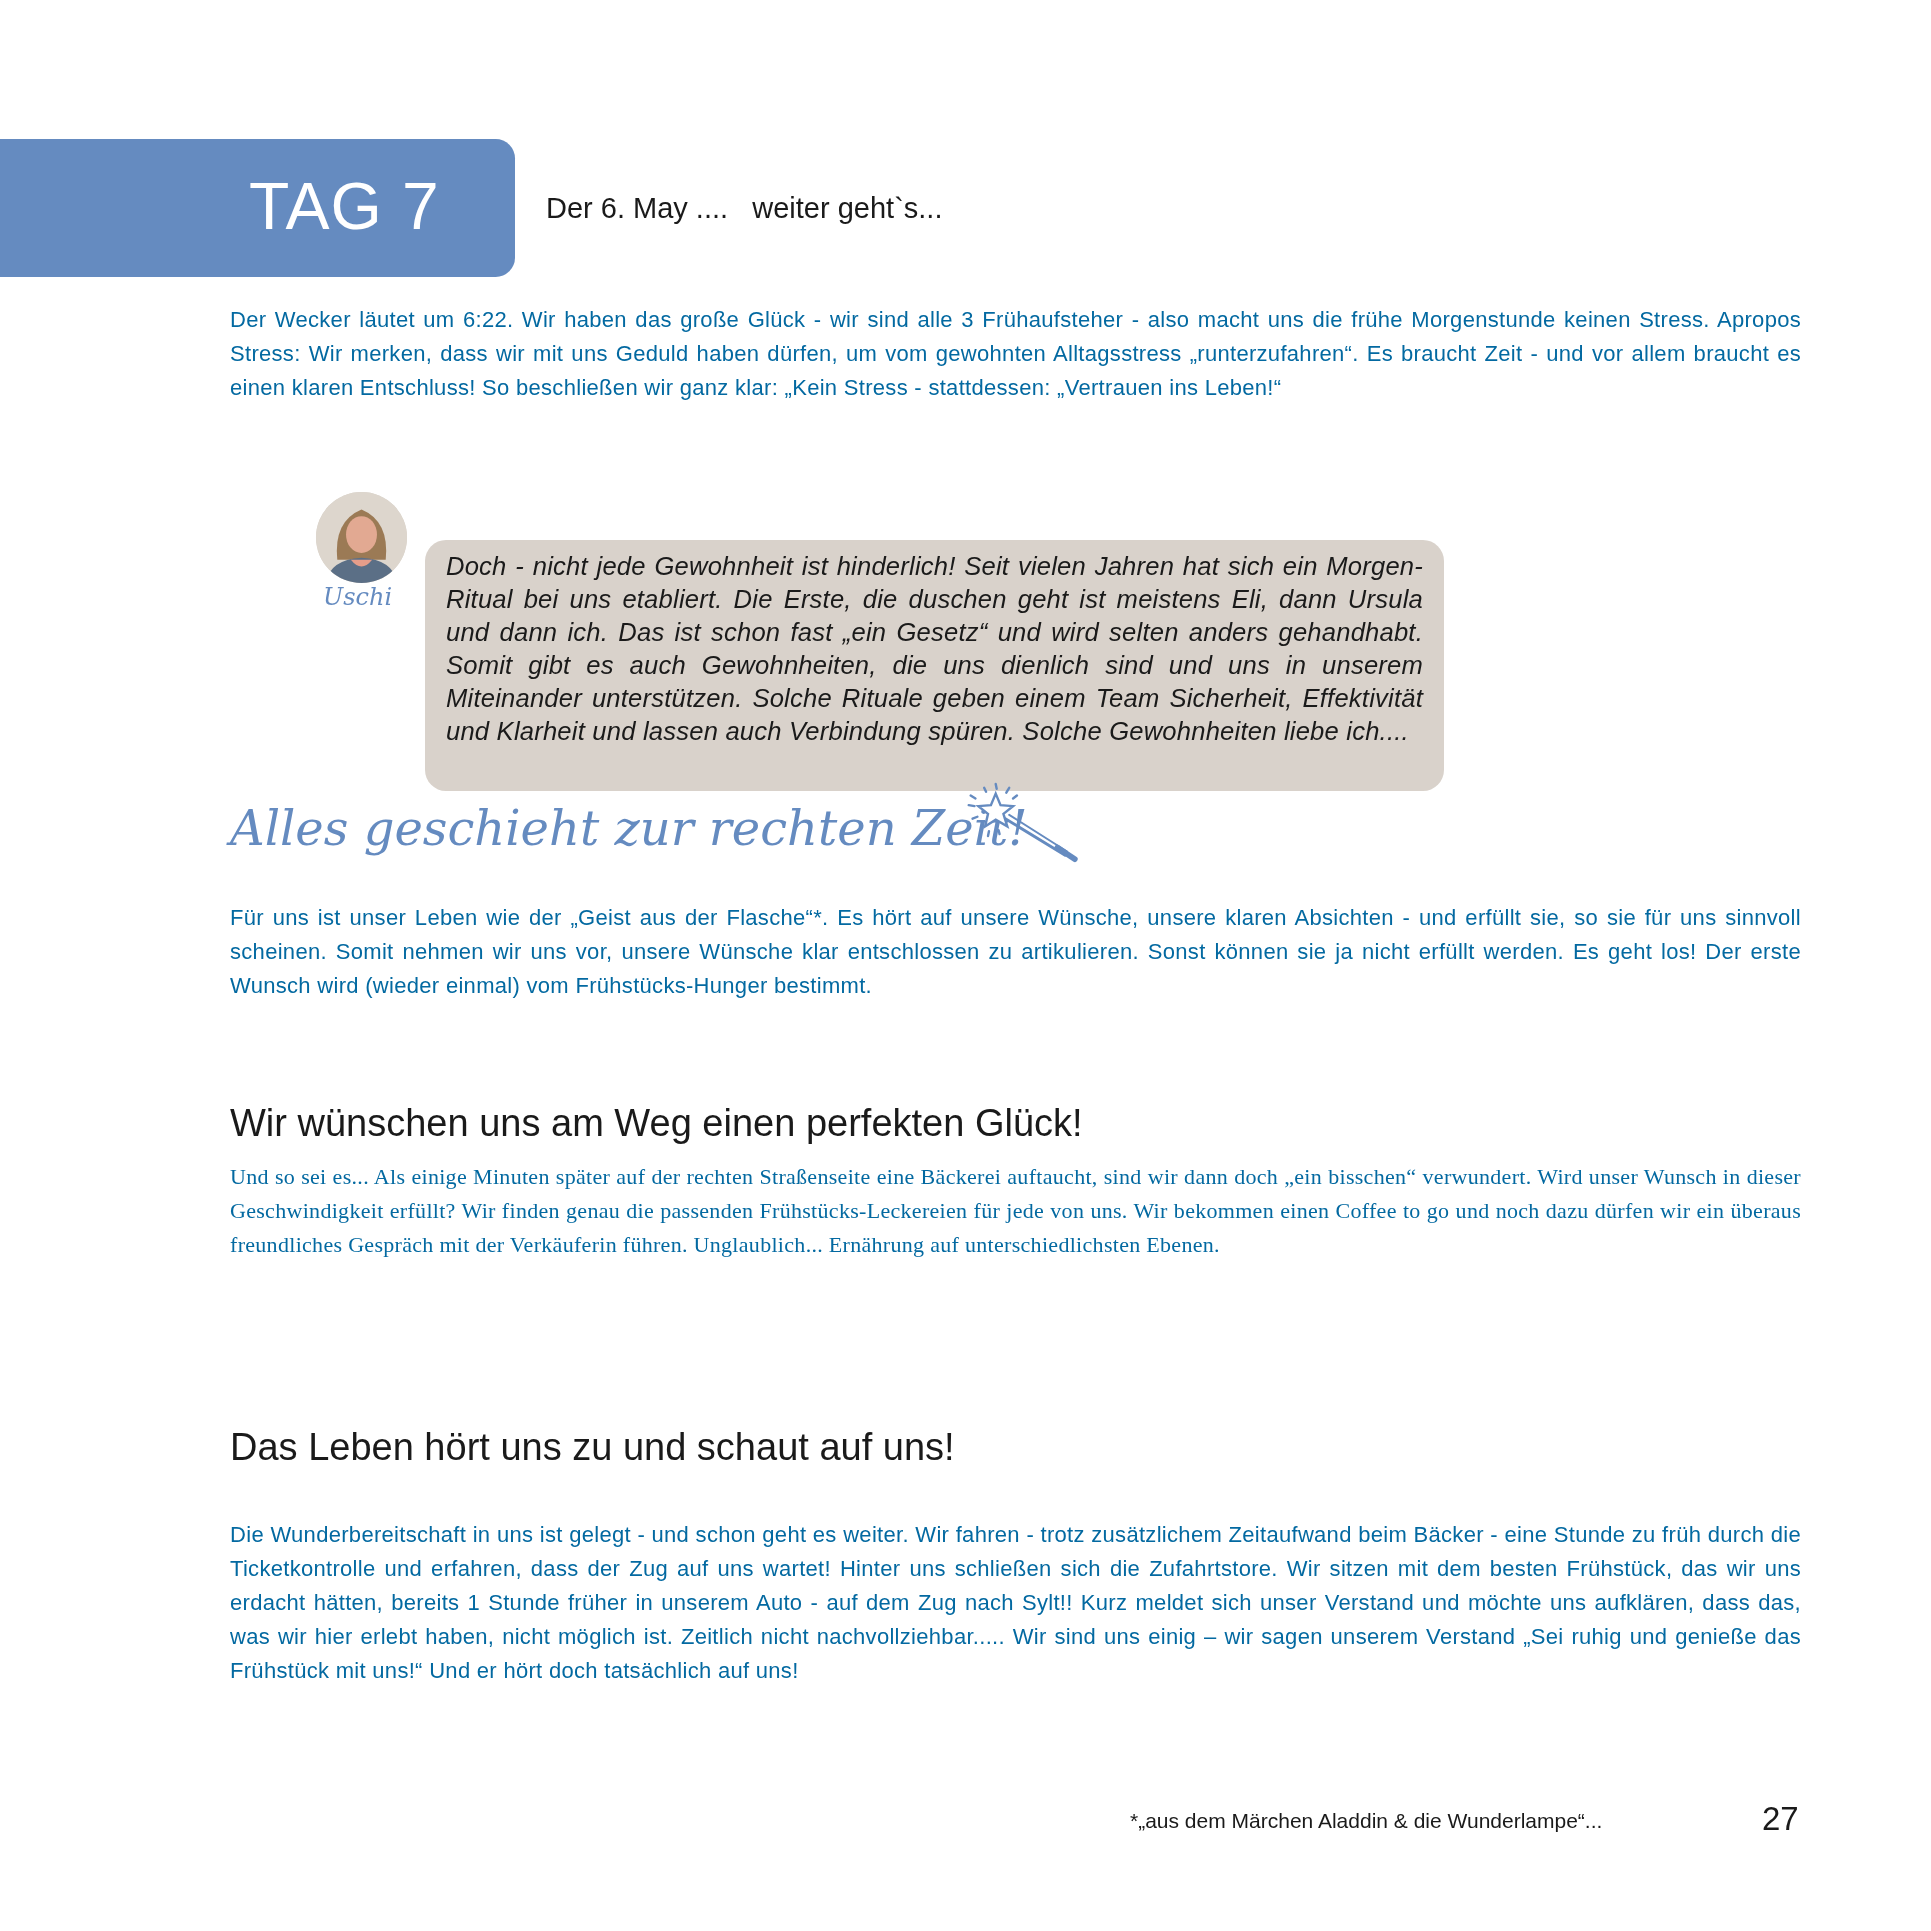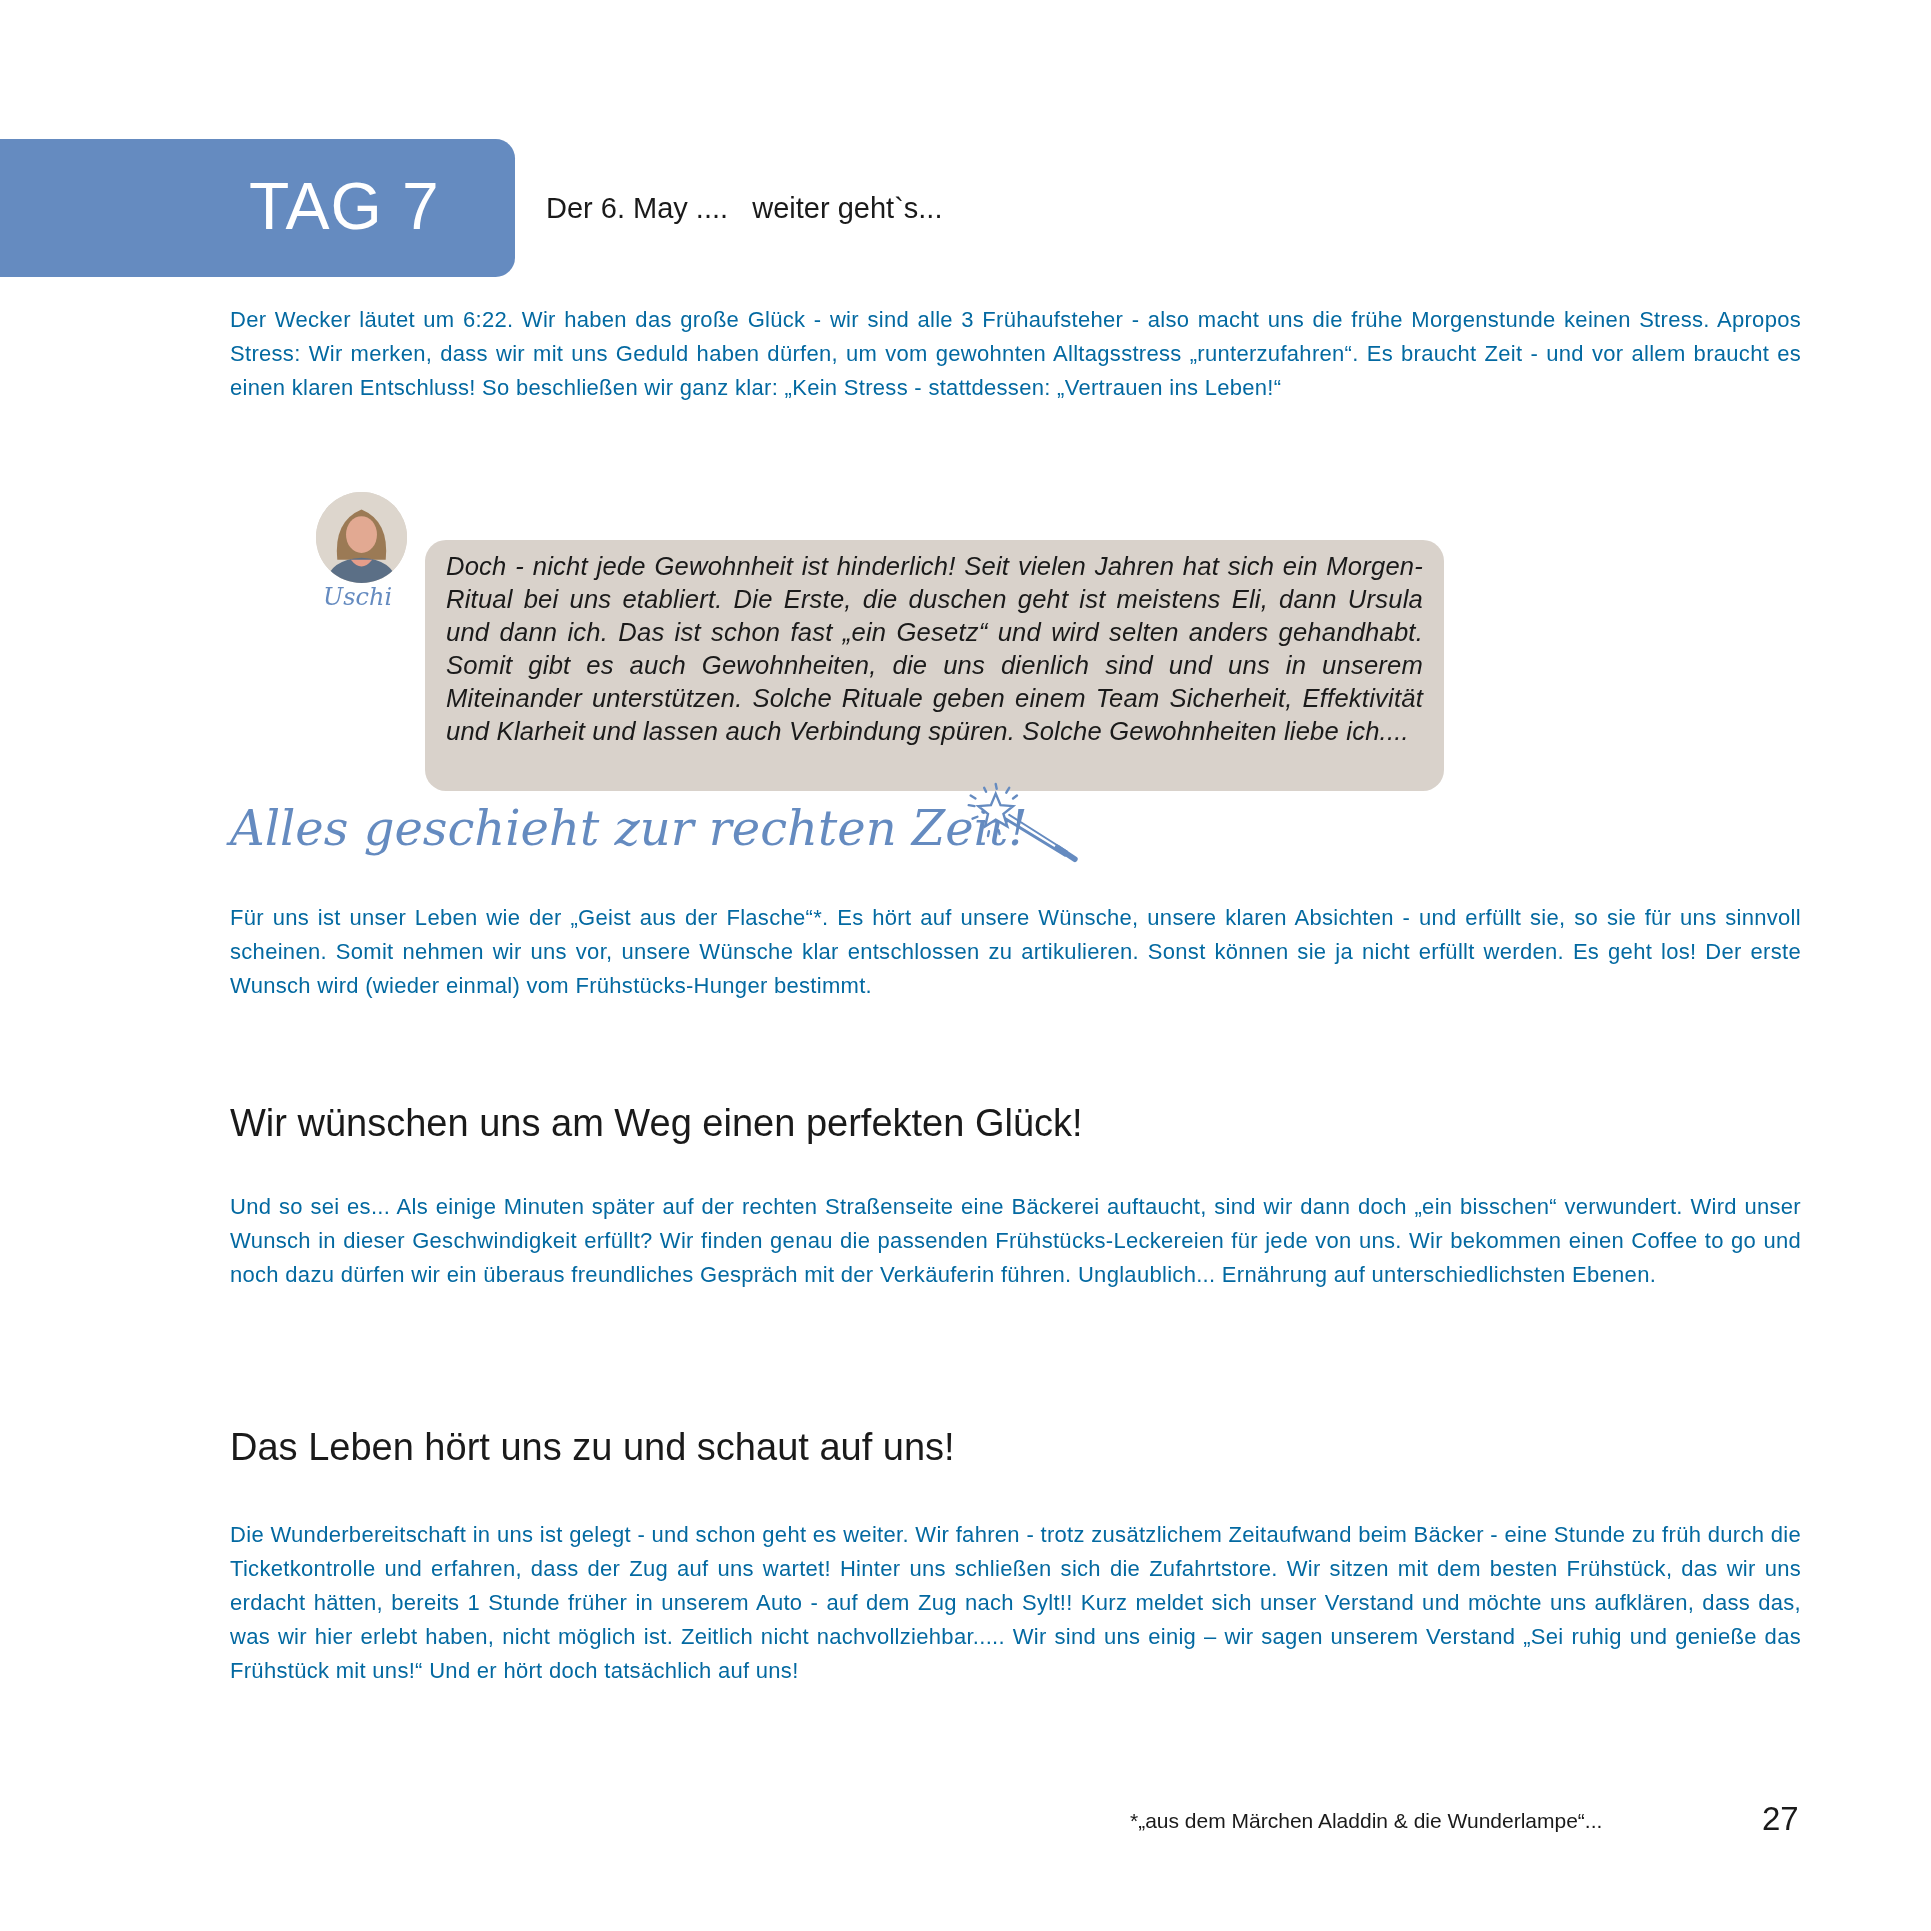--- a/index.html
+++ b/index.html
@@ -10,21 +10,21 @@
                background: #658bc0; border-radius: 0 19.3px 19.3px 0; }
     .tag-label { position: absolute; left: 249px; top: 168px; font-size: 66px; color: #ffffff;
                  letter-spacing: 1px; line-height: 77px; }
     .tag-subtitle { position: absolute; left: 546px; top: 189px; font-size: 29px; color: #1a1a1a;
                     line-height: 39px; white-space: pre; }
 
     .para { position: absolute; left: 230px; width: 1571px; font-size: 22px; line-height: 34px;
             text-align: justify; text-align-last: left; color: #0369a1; letter-spacing: 0.3px; }
     #p1 { top: 303px; }
     #p2 { top: 901px; }
-    #p3 { top: 1190px; }
+    #p3 { top: 1160px; font-family: Liberation Serif, serif; }
     #p4 { top: 1518px; }
 
     .heading { position: absolute; left: 230px; font-size: 38px; line-height: 48px; color: #1a1a1a; }
     #h1 { top: 1099px; }
     #h2 { top: 1423px; }
 
     .avatar { position: absolute; left: 316px; top: 492px; width: 91px; height: 91px; border-radius: 50%;
               overflow: hidden; background: #d9d2ca; }
     .avatar-name { position: absolute; left: 323px; top: 583px; font-family: "DejaVu Serif", serif;
                    font-style: italic; font-size: 24px; color: #658bc0; }

